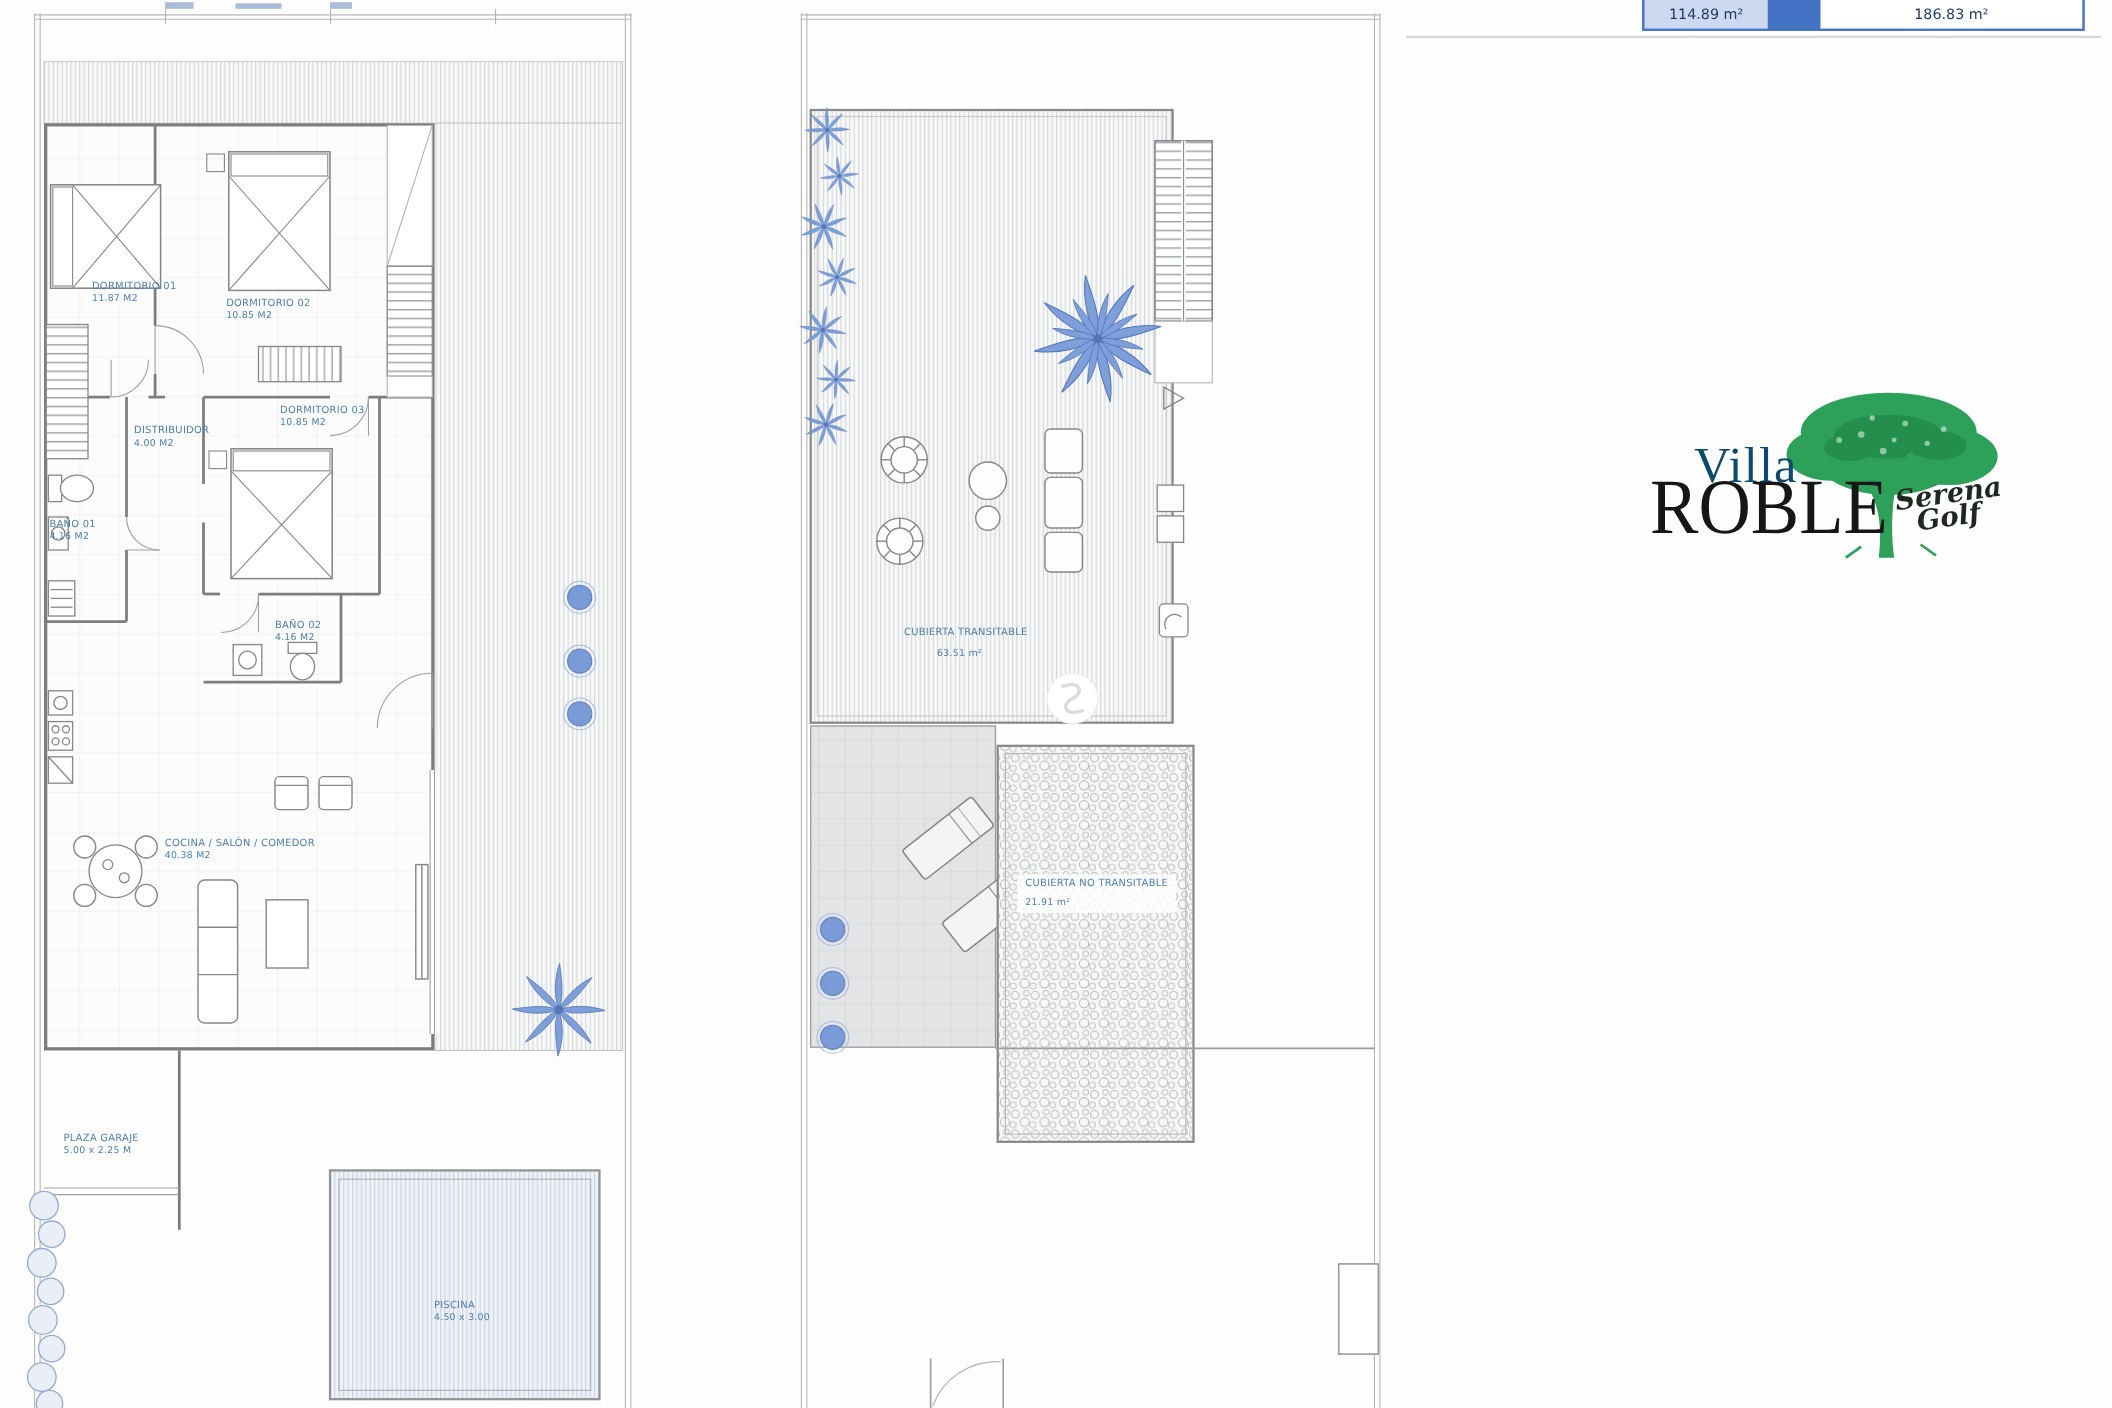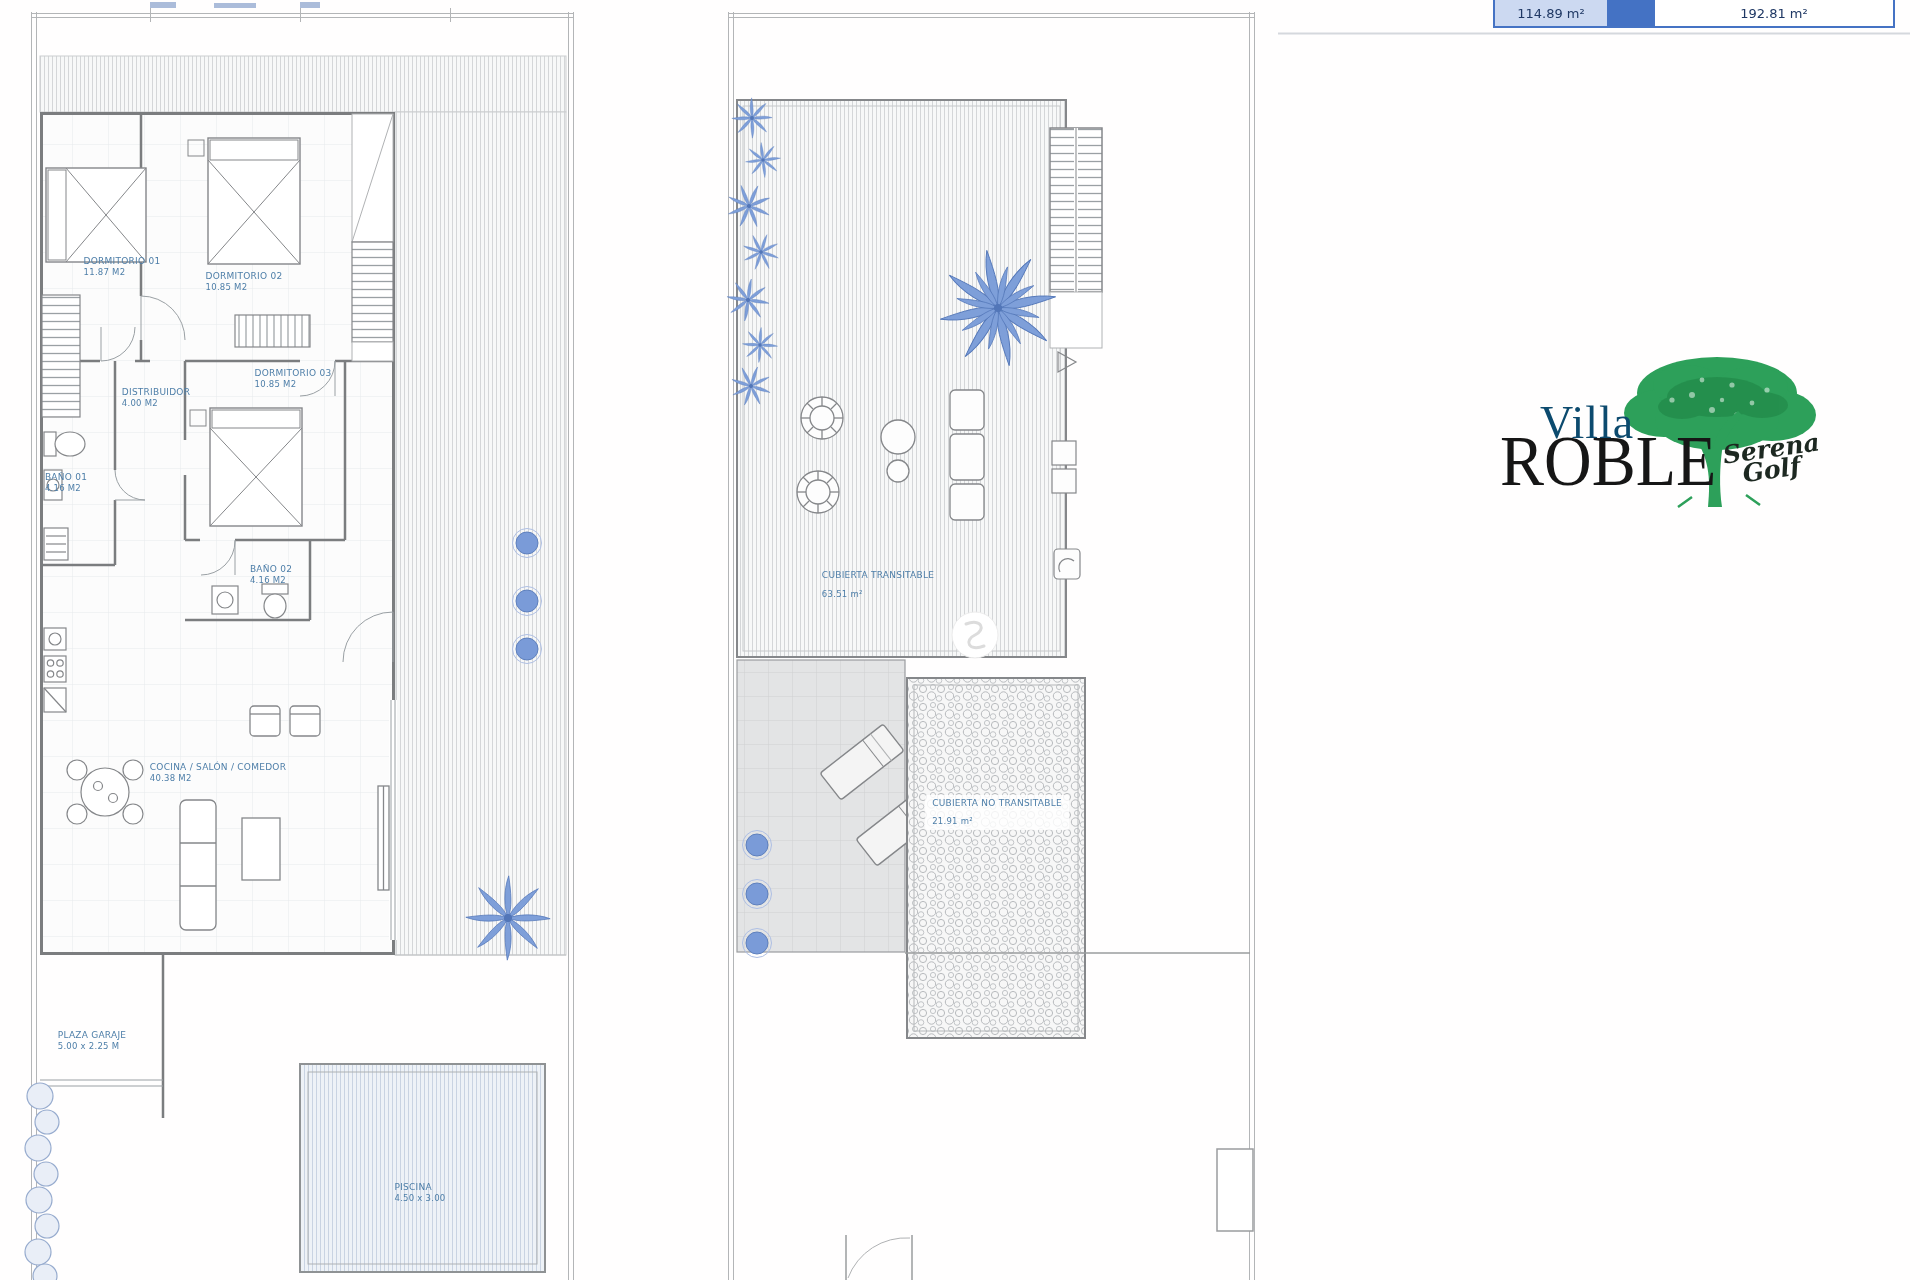--- a/index.html
+++ b/index.html
@@ -5,21 +5,21 @@
   html,body{margin:0;padding:0;background:#fff;}
   .canvas{position:relative;width:1920px;height:1280px;background:#fffefe;overflow:hidden;
           font-family:"DejaVu Sans",sans-serif;}
   svg{display:block;}
   .plan-svg{position:absolute;left:0;top:0;z-index:1;}
 
   
   .lbl{position:absolute;transform:translateX(-50%);text-align:left;z-index:5;
        font:9px/11px "DejaVu Sans",sans-serif;color:#4d7ea8;letter-spacing:.25px;white-space:nowrap;}
   .lbl .area{font-size:8.5px;}
-  .lbl-gap .area{margin-top:8px;}
+  .lbl-gap .area{margin-top:8px;padding-left:30px;}
   .lbl-halo{background:rgba(255,255,255,.82);padding:3px 7px;border-radius:2px;}
   .lbl-halo .area{margin-top:7px;}
 
   
   .area-table{position:absolute;left:1493px;top:-20px;width:402px;height:48px;z-index:6;
               display:flex;gap:2px;background:#4573c4;border:2px solid #4573c4;box-sizing:border-box;}
   .at-cell{display:flex;align-items:flex-end;justify-content:center;box-sizing:border-box;
            padding-bottom:5px;font:13px "DejaVu Sans",sans-serif;color:#1f3864;}
   .at-left{width:112px;background:#ccd9f1;}
   .at-mid{width:44px;background:#4472c4;}
@@ -433,21 +433,21 @@
     <div>CUBIERTA NO TRANSITABLE</div>
       <div class="area">21.91 m²</div>
   </div>
 
   <div class="area-table">
     <div class="at-cell at-left">
       <span>114.89 m²</span>
     </div>
     <div class="at-cell at-mid"></div>
     <div class="at-cell at-right">
-      <span>192.81 m²</span>
+      <span>186.83 m²</span>
     </div>
   </div>
 
   <div>
     <svg class="logo-tree" width="210" height="168" viewBox="0 0 210 168">
       <g fill="#2da05a">
         <ellipse cx="105" cy="48" rx="80" ry="36"></ellipse>
         <ellipse cx="52" cy="68" rx="40" ry="24"></ellipse>
         <ellipse cx="160" cy="70" rx="44" ry="26"></ellipse>
         <ellipse cx="105" cy="75" rx="62" ry="30"></ellipse>

